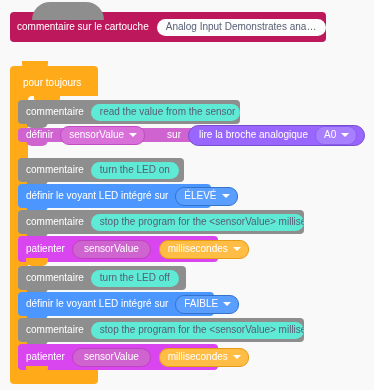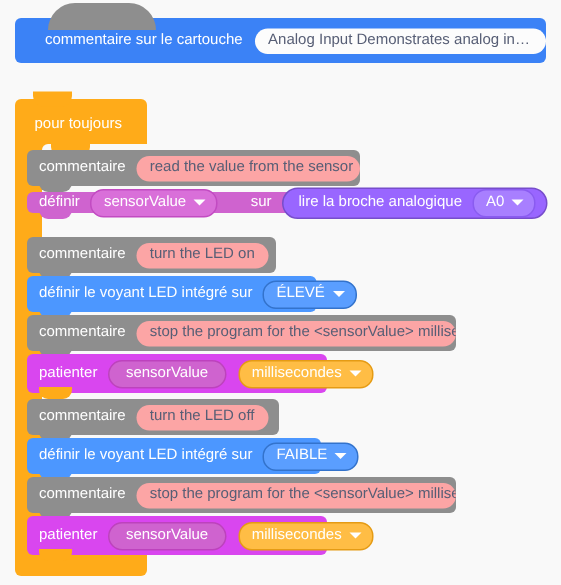--- a/index.html
+++ b/index.html
@@ -60,26 +60,26 @@
     font-size:10px;
     line-height:1;
     color:#ffffff;
     white-space:nowrap;
     box-sizing:border-box;
   }
 
   
   #topComment{
     position:absolute;left:10px;top:12px;
-    width:354px;height:30px;
-    background:#3b82f6;
+    width:316px;height:30px;
+    background:#be185d;
     border-radius:4px 4px 4px 4px;
     box-sizing:border-box;
     display:flex;align-items:center;
-    padding-left:20px;
+    padding-left:7px;
   }
   #topComment .hat{
     position:absolute;left:22px;top:-10px;
     width:72px;height:18px;
     background:#8e8e8e;
     border-radius:18px 18px 0 0;
   }
   #topComment .field-text{
     margin-left:8px;
     width:208px;
@@ -129,21 +129,21 @@
   }
   .stack .bump{
     position:absolute;left:8px;bottom:-4px;
     width:22px;height:8px;
     border-radius:0 0 6px 6px;
   }
 
   
   .cmt{background:#8e8e8e;}
   .cmt .bump{background:#8e8e8e;}
-  .cmt .field-text{margin-left:7px;background:#fca5a5;}
+  .cmt .field-text{margin-left:7px;background:#5eead4;}
 
   
   .data{background:#cf63cf;}
   .data .bump{background:#cf63cf;}
   .data .dd{background:#d96fd9;border:1px solid #c24bc2;}
 
   
   .ctrl{background:#d946ef;}
   .ctrl .bump{background:#ffab19;}
   .ctrl .dd{background:#ffbd45;border:1px solid #e59b14;}

